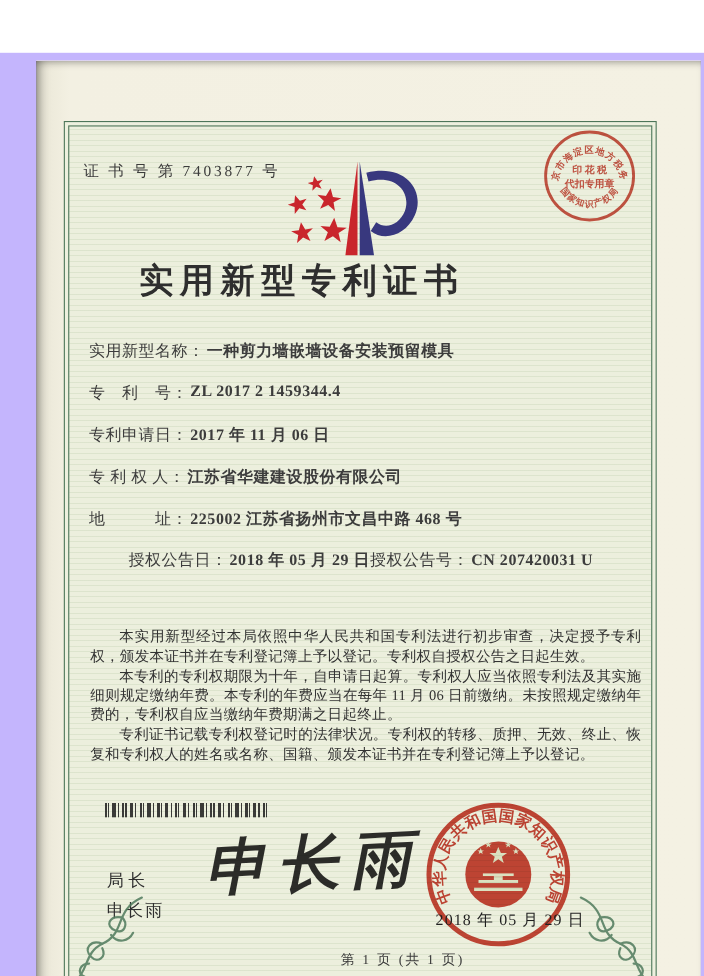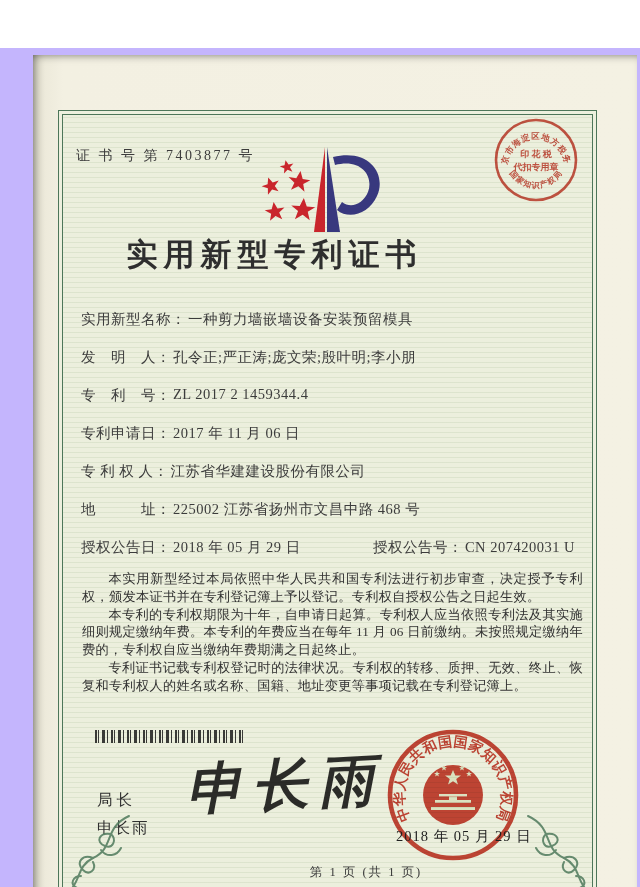--- a/index.html
+++ b/index.html
@@ -13,22 +13,22 @@
   .frame-inner{position:absolute;inset:3px;border:1.5px solid #4d7659;
          background:#ecefdd;
          background-image:repeating-linear-gradient(0deg,rgba(140,170,122,.16) 0 1px,rgba(0,0,0,0) 1px 5px);}
   .certno{position:absolute;left:76px;top:99px;font-size:14px;letter-spacing:2.5px;color:#3c3c3c;}
   .logo{position:absolute;left:253px;top:96px;}
   .title{position:absolute;left:58px;top:186px;width:433px;text-align:center;
          font-size:31px;font-weight:600;letter-spacing:6px;color:#2e2e2e;}
   .fields{position:absolute;left:81px;top:262px;width:494px;}
   .frow{display:flex;height:22px;margin-bottom:16px;font-size:14.5px;color:#3c3c3c;letter-spacing:.5px;}
   .frow .lab{white-space:pre;}
-  .frow .val{margin-left:2px;white-space:pre;}
-  .frow.split{justify-content:space-between;}
+  .frow .val{margin-left:2px;white-space:pre;font-weight:bold;}
+  .frow.split{justify-content:center;}
   .paras{position:absolute;left:82px;top:522px;width:501px;color:#323232;}
   .paras p{margin:0;font-size:13.2px;line-height:17.8px;text-indent:2em;text-align:justify;letter-spacing:.3px;}
   .barcode{position:absolute;left:95px;top:682px;width:148px;height:13px;opacity:.85;
      background:repeating-linear-gradient(90deg,#1b1b1b 0 2px,rgba(0,0,0,0) 2px 3px,#1b1b1b 3px 4px,rgba(0,0,0,0) 4px 7px,#1b1b1b 7px 10px,rgba(0,0,0,0) 10px 12px,#1b1b1b 12px 13px,rgba(0,0,0,0) 13px 16px);}
   .director-label{position:absolute;left:97px;top:742px;font-size:15.5px;letter-spacing:4px;color:#2f2f2f;
      font-family:"Liberation Sans","DejaVu Sans",sans-serif;}
   .director-name{position:absolute;left:97px;top:770px;font-size:15.5px;letter-spacing:2px;color:#2f2f2f;
      font-family:"Liberation Sans","DejaVu Sans",sans-serif;}
   .signature{position:absolute;left:186px;top:700px;font-size:56px;font-weight:bold;font-style:italic;
      color:#181818;letter-spacing:10px;transform:rotate(-3deg);mix-blend-mode:multiply;opacity:.9;}
@@ -86,24 +86,20 @@
   </svg>
 
   <div class="title">实用新型专利证书</div>
 
   <div class="fields">
     <div class="frow">
       <span class="lab">实用新型名称：</span>
       <span class="val">一种剪力墙嵌墙设备安装预留模具</span>
     </div>
     <div class="frow">
-      <span class="lab">发　明　人：</span>
-      <span class="val">孔令正;严正涛;庞文荣;殷叶明;李小朋</span>
-    </div>
-    <div class="frow">
       <span class="lab">专　利　号：</span>
       <span class="val">ZL 2017 2 1459344.4</span>
     </div>
     <div class="frow">
       <span class="lab">专利申请日：</span>
       <span class="val">2017 年 11 月 06 日</span>
     </div>
     <div class="frow">
       <span class="lab">专 利 权 人：</span>
       <span class="val">江苏省华建建设股份有限公司</span>
@@ -118,21 +114,21 @@
       </span>
       <span>
         <span class="lab">授权公告号：</span><span class="val">CN 207420031 U</span>
       </span>
     </div>
   </div>
 
   <div class="paras">
     <p>本实用新型经过本局依照中华人民共和国专利法进行初步审查，决定授予专利权，颁发本证书并在专利登记簿上予以登记。专利权自授权公告之日起生效。</p>
     <p>本专利的专利权期限为十年，自申请日起算。专利权人应当依照专利法及其实施细则规定缴纳年费。本专利的年费应当在每年 11 月 06 日前缴纳。未按照规定缴纳年费的，专利权自应当缴纳年费期满之日起终止。</p>
-    <p>专利证书记载专利权登记时的法律状况。专利权的转移、质押、无效、终止、恢复和专利权人的姓名或名称、国籍、地址变更等事项记载在专利登记簿上。</p>
+    <p>专利证书记载专利权登记时的法律状况。专利权的转移、质押、无效、终止、恢复和专利权人的姓名或名称、国籍、颁发本证书并在专利登记簿上予以登记。</p>
   </div>
 
   <div class="barcode"></div>
 
   <div class="director-label">局长</div>
   <div class="director-name">申长雨</div>
   <div class="signature">申长雨</div>
 
   <svg class="seal" width="142" height="142" viewBox="0 0 142 142">
     <circle cx="71" cy="71" r="63" fill="none" stroke="#c93a2c" stroke-width="4.6"></circle>

